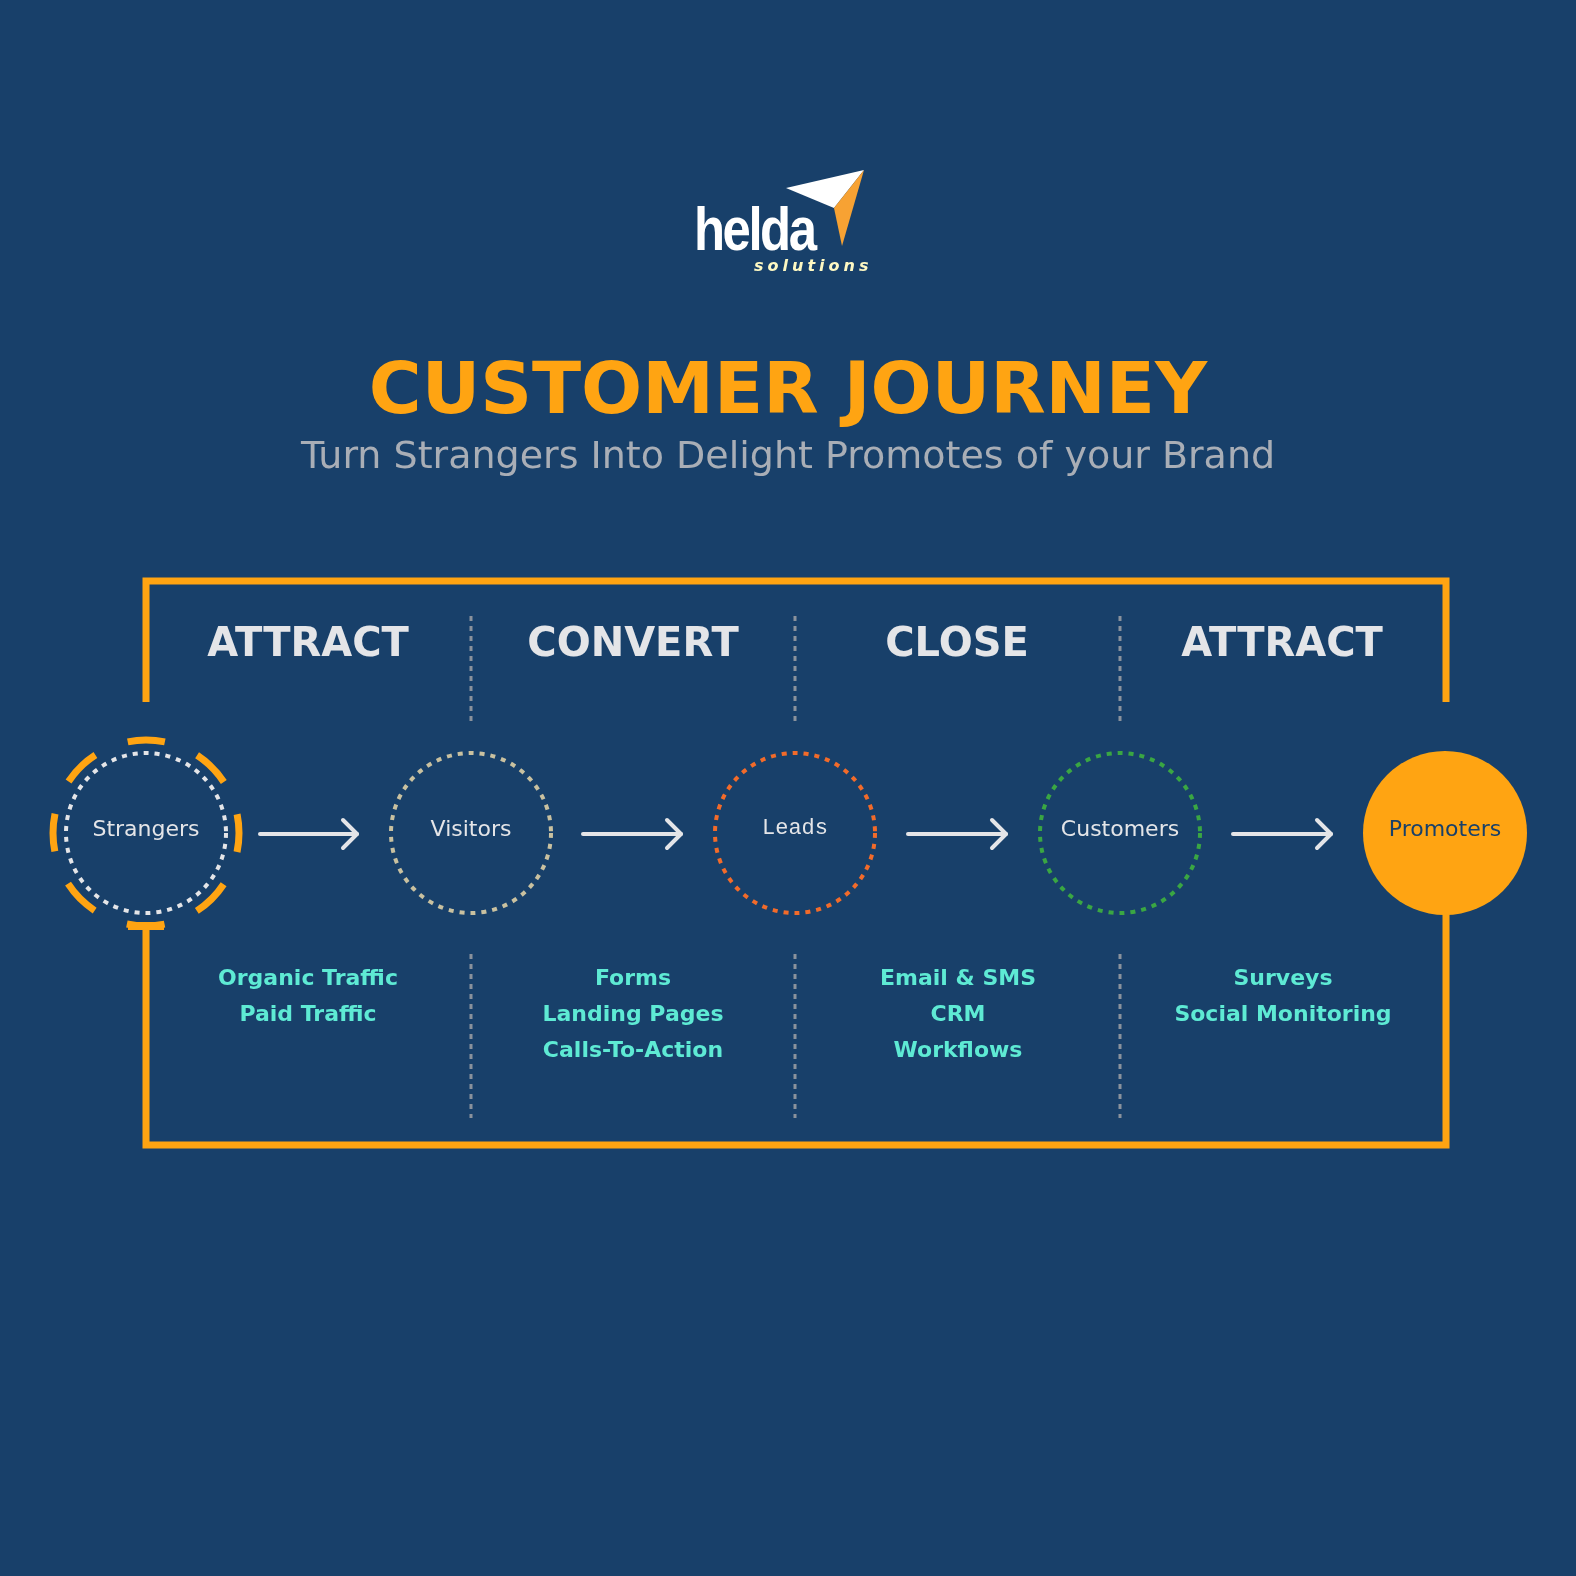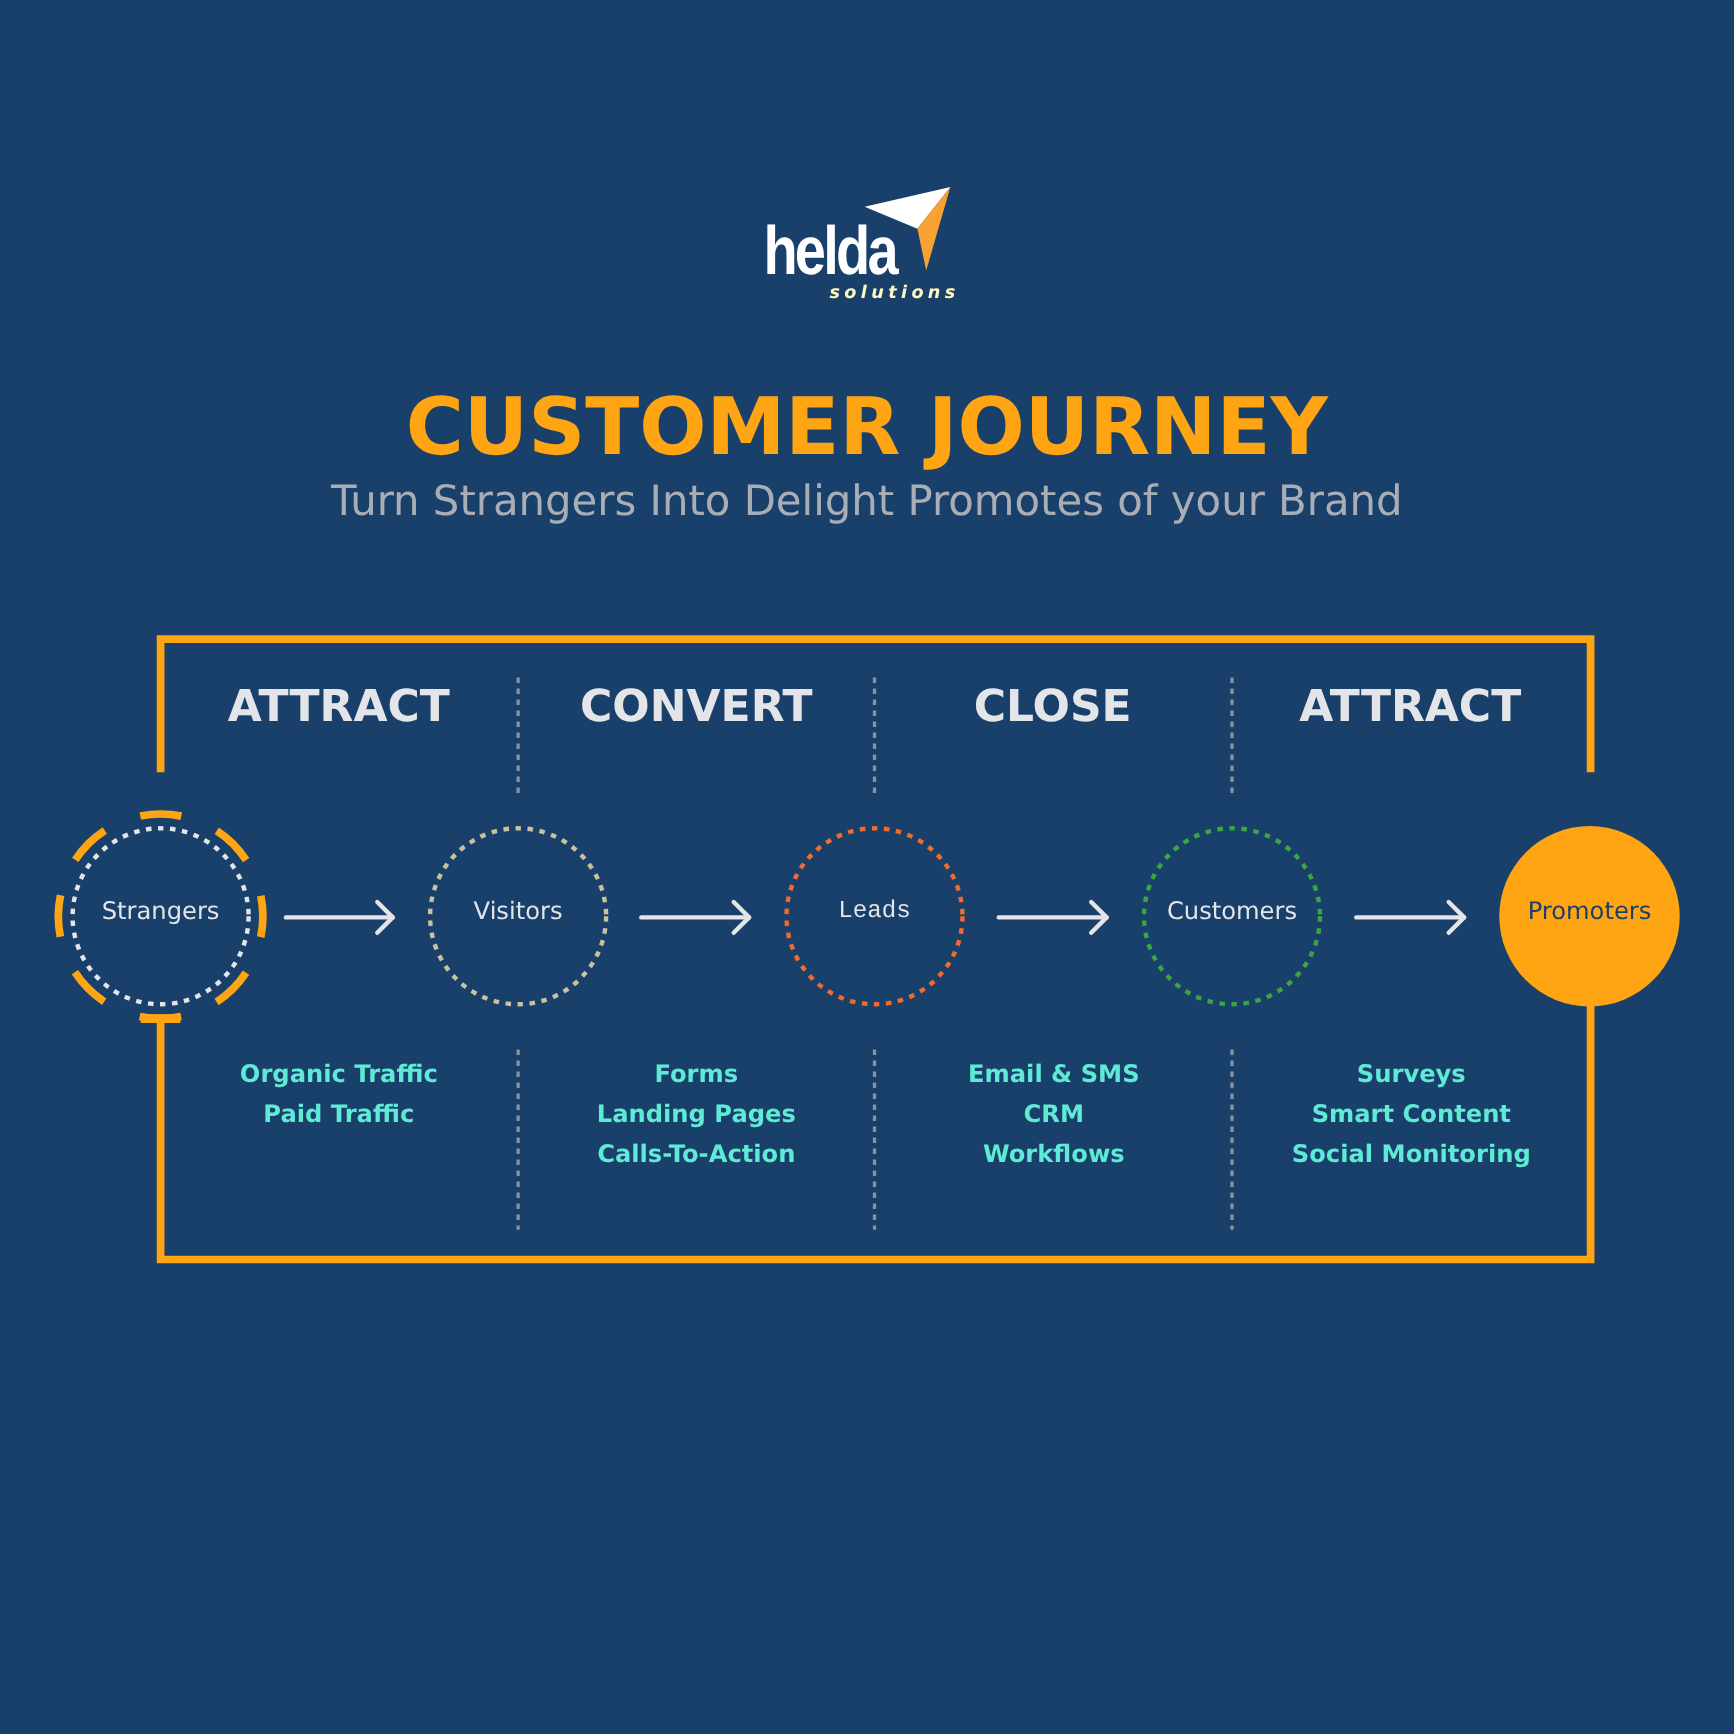--- a/index.html
+++ b/index.html
@@ -114,15 +114,14 @@
   <div>Landing Pages</div>
   <div>Calls-To-Action</div>
 </div>
 <div class="tool-list" style="left:808px;">
   <div>Email &amp; SMS</div>
   <div>CRM</div>
   <div>Workflows</div>
 </div>
 <div class="tool-list" style="left:1133px;">
   <div>Surveys</div>
-  <div>Smart Content</div>
   <div>Social Monitoring</div>
 </div>
 
 </body></html>

